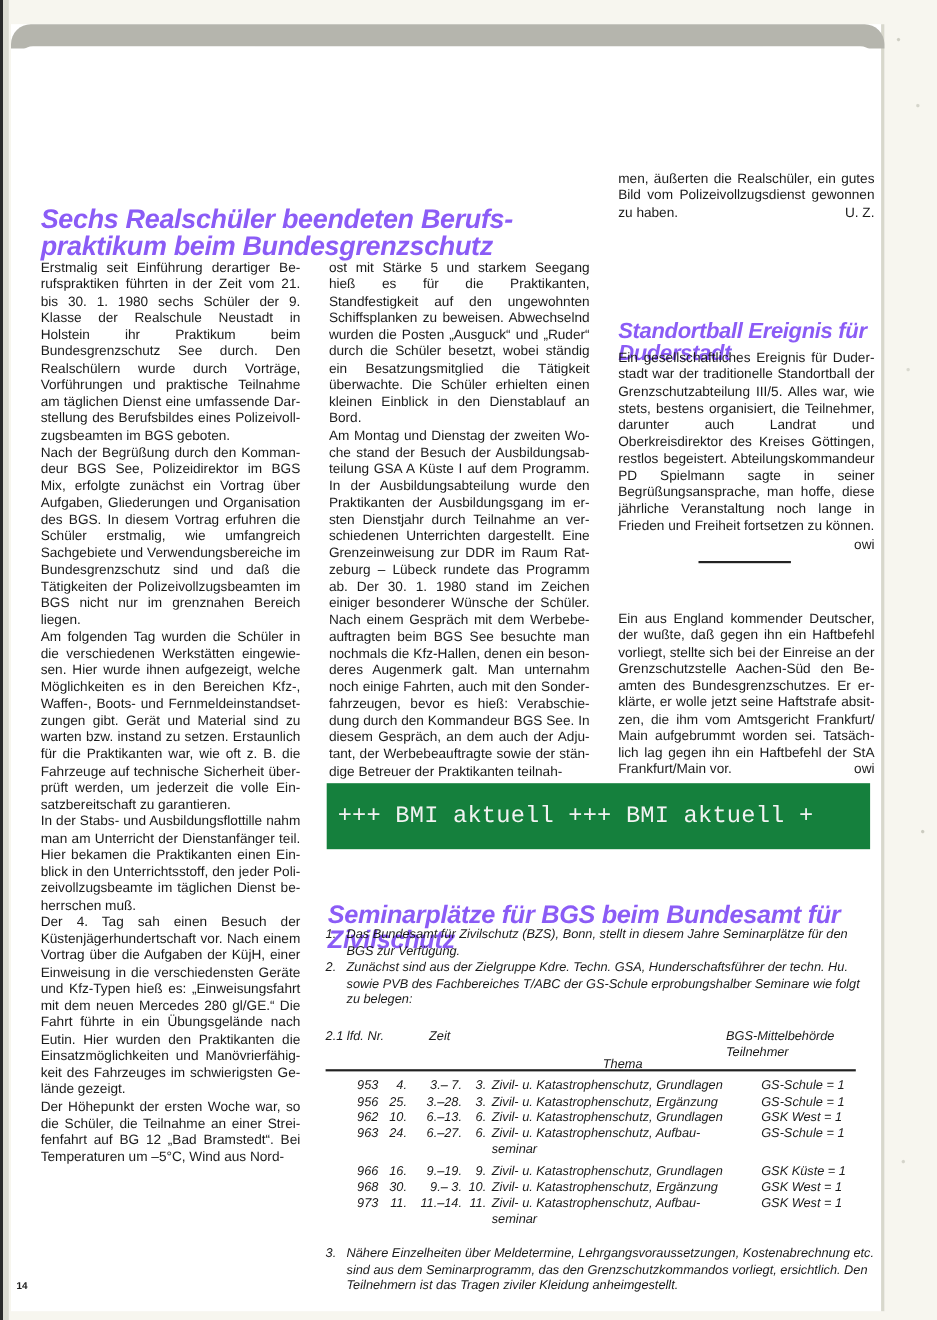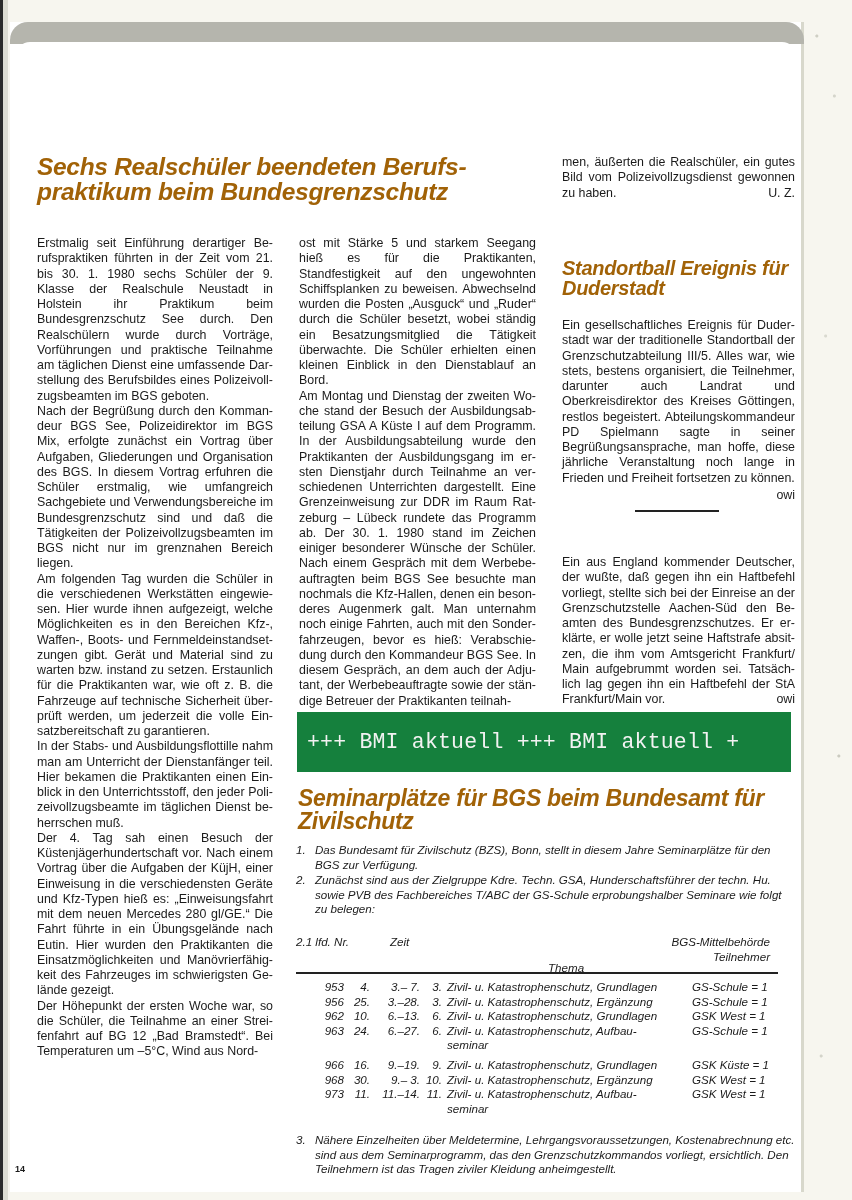--- a/index.html
+++ b/index.html
@@ -36,23 +36,24 @@
         radial-gradient(circle at 60% 8%, #d5d5cb 1px, transparent 2px),
         radial-gradient(circle at 40% 28%, #d9d9cf 1px, transparent 2px),
         radial-gradient(circle at 70% 63%, #cbcbc0 1px, transparent 2px),
         radial-gradient(circle at 30% 88%, #d4d4ca 1px, transparent 2px);
     }
 
     h1.head {
       position: absolute;
       font-family: "Liberation Sans", sans-serif;
       font-weight: 900; font-style: italic;
-      color: #a16207;
+      color: #8b5cf6;
       letter-spacing: -0.3px;
       line-height: 1.0;
+      margin-top: 33px;
     }
     .h-main { left: 37px; top: 155px; font-size: 24.5px; width: 520px; }
     .h-ball { left: 562px; top: 258px; font-size: 20px; width: 240px; }
     .h-sem  { left: 298px; top: 787px; font-size: 23px; width: 480px; }
 
     .col {
       position: absolute;
       font-size: 12.4px;
       line-height: 15.25px;
       text-align: justify;
@@ -92,21 +93,21 @@
     }
     .sem-item { display: flex; margin-bottom: 1px; }
     .sem-item .num { width: 19px; flex: none; }
     .sem-item .txt { flex: 1; }
 
     .tbl-head {
       position: absolute; left: 296px; top: 935px; width: 500px; height: 34px;
       font-style: italic; font-size: 11.6px; line-height: 14.6px;
     }
     .tbl-head span { position: absolute; top: 0; }
-    .tbl-head .th-org { right: 26px; text-align: right; width: 120px; }
+    .tbl-head .th-org { right: 16px; text-align: left; width: 120px; }
     .tbl-rule {
       position: absolute; left: 296px; top: 972px; width: 482px; height: 2px; background: #222;
     }
     .tbl-body {
       position: absolute; left: 296px; top: 980px; width: 500px;
       font-style: italic; font-size: 11.6px; line-height: 14.6px;
     }
     .tr { position: relative; height: 14.6px; }
     .tr.tall { height: 29.2px; }
     .tr span { position: absolute; top: 0; white-space: nowrap; }

